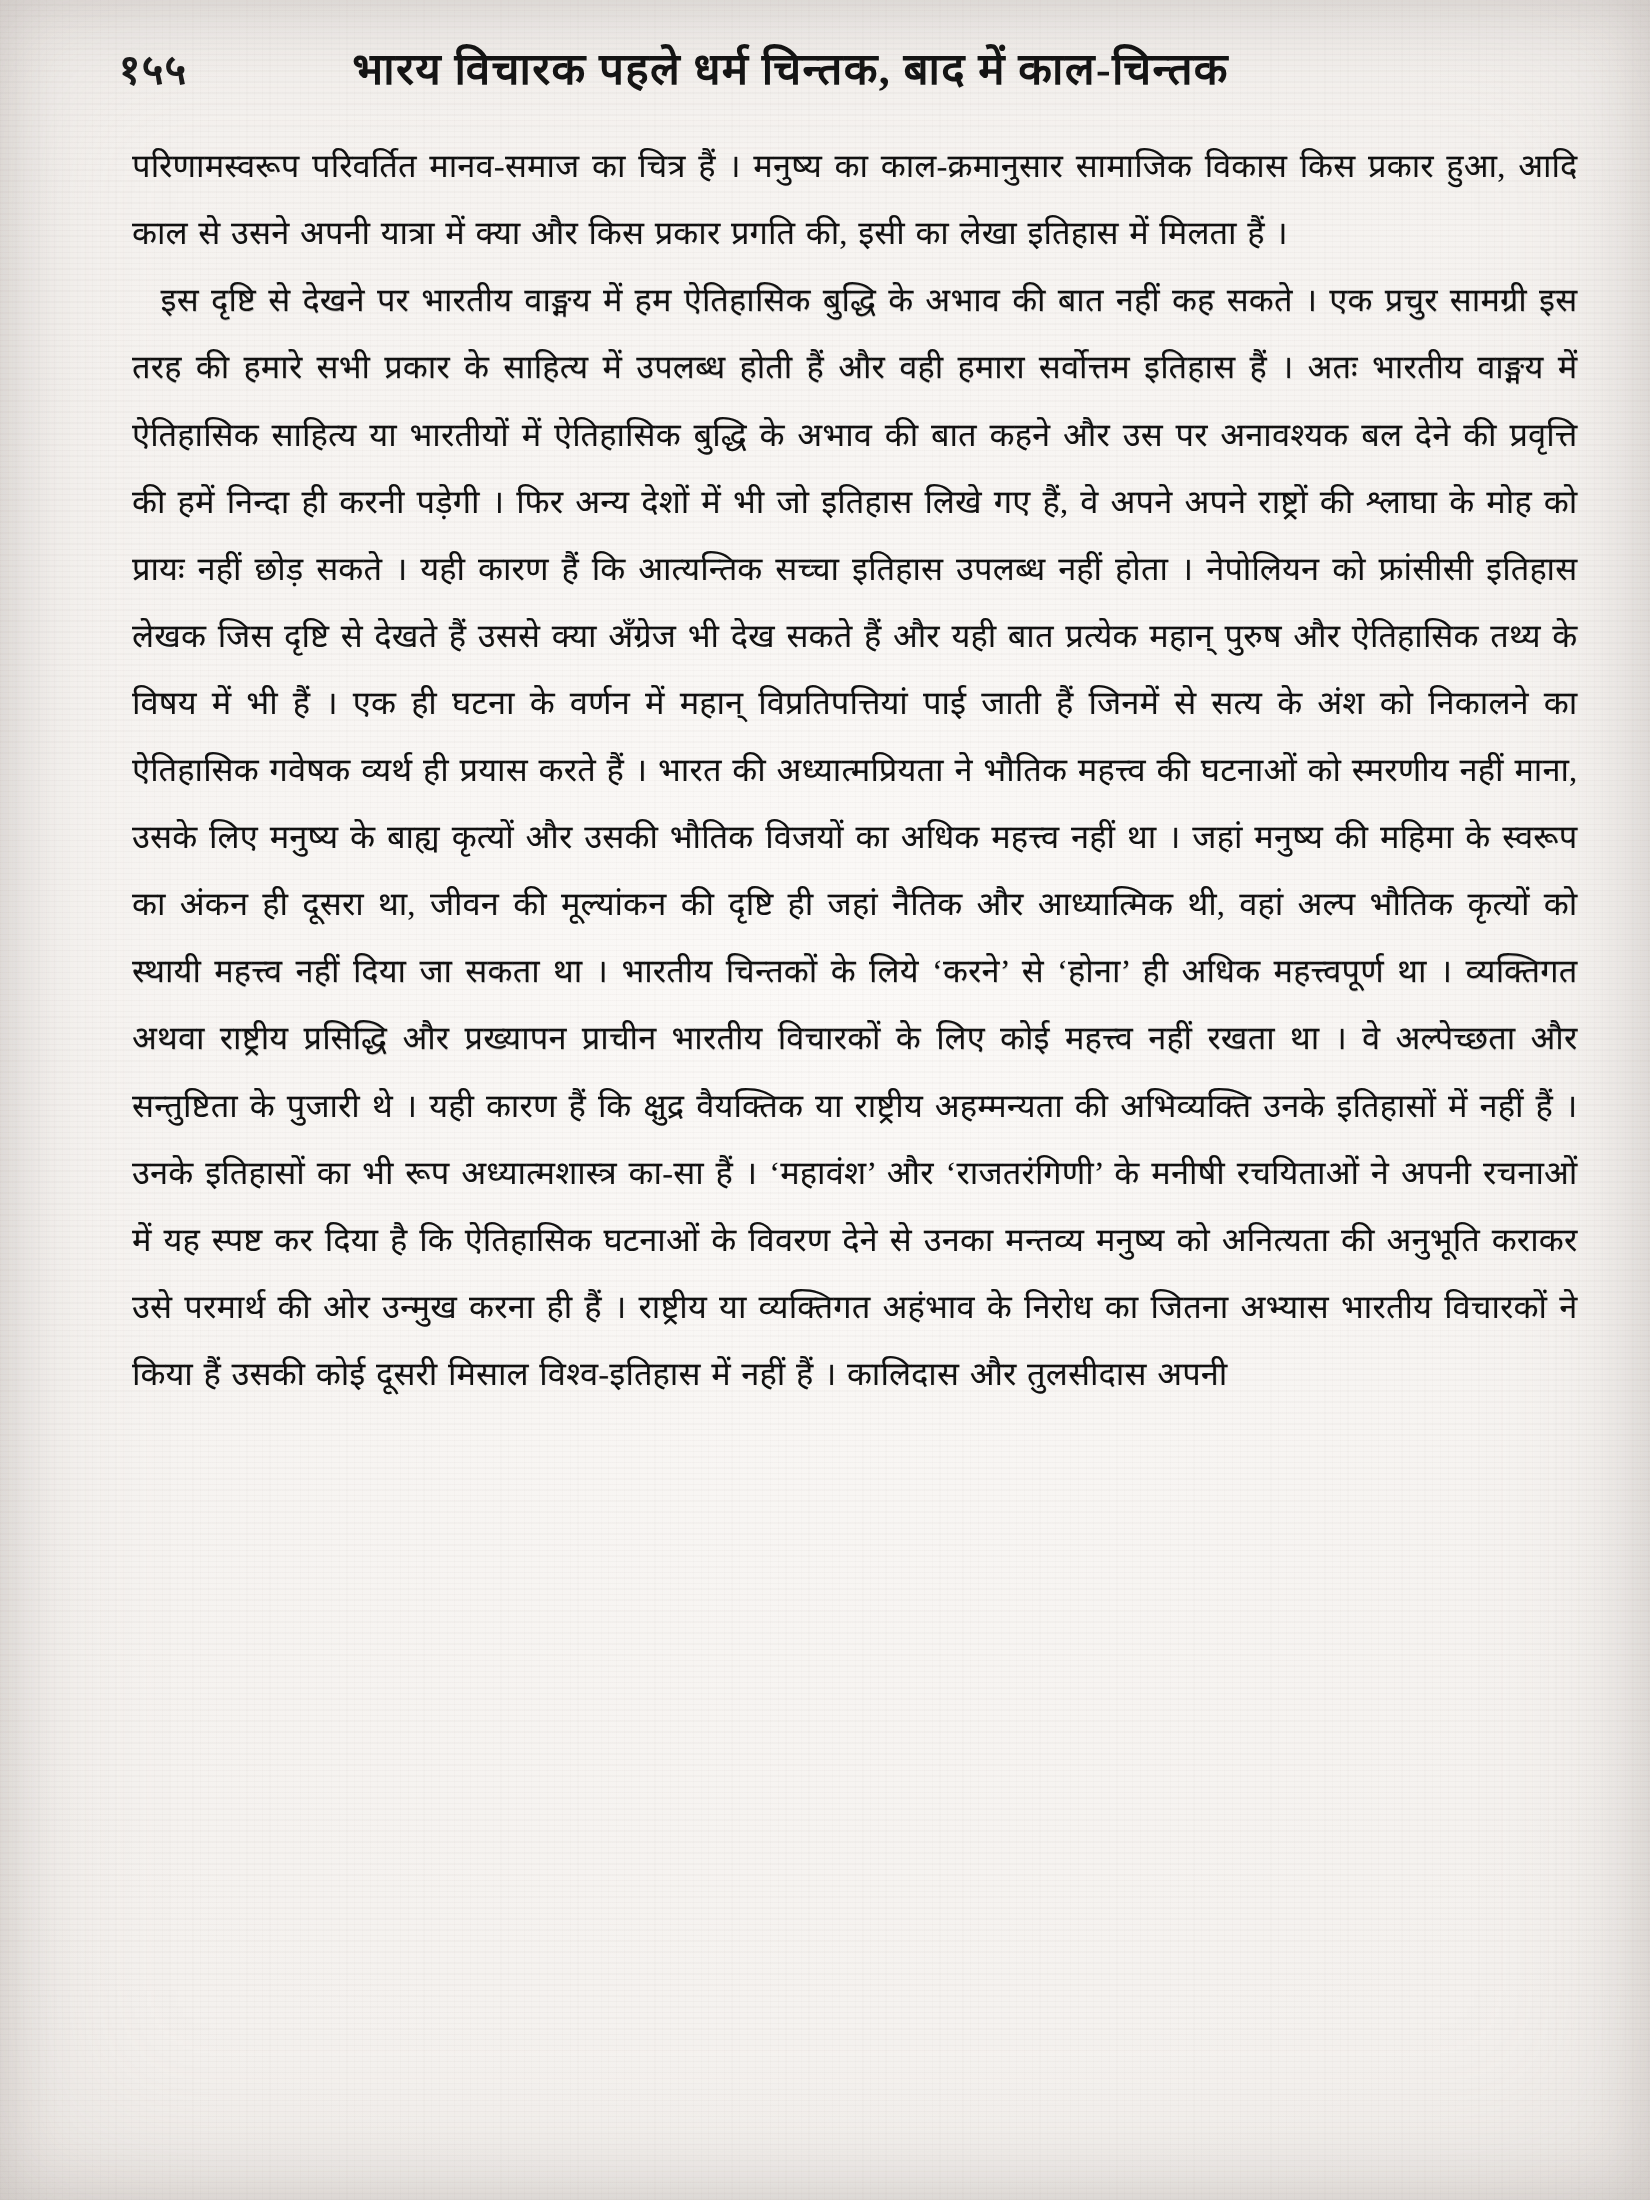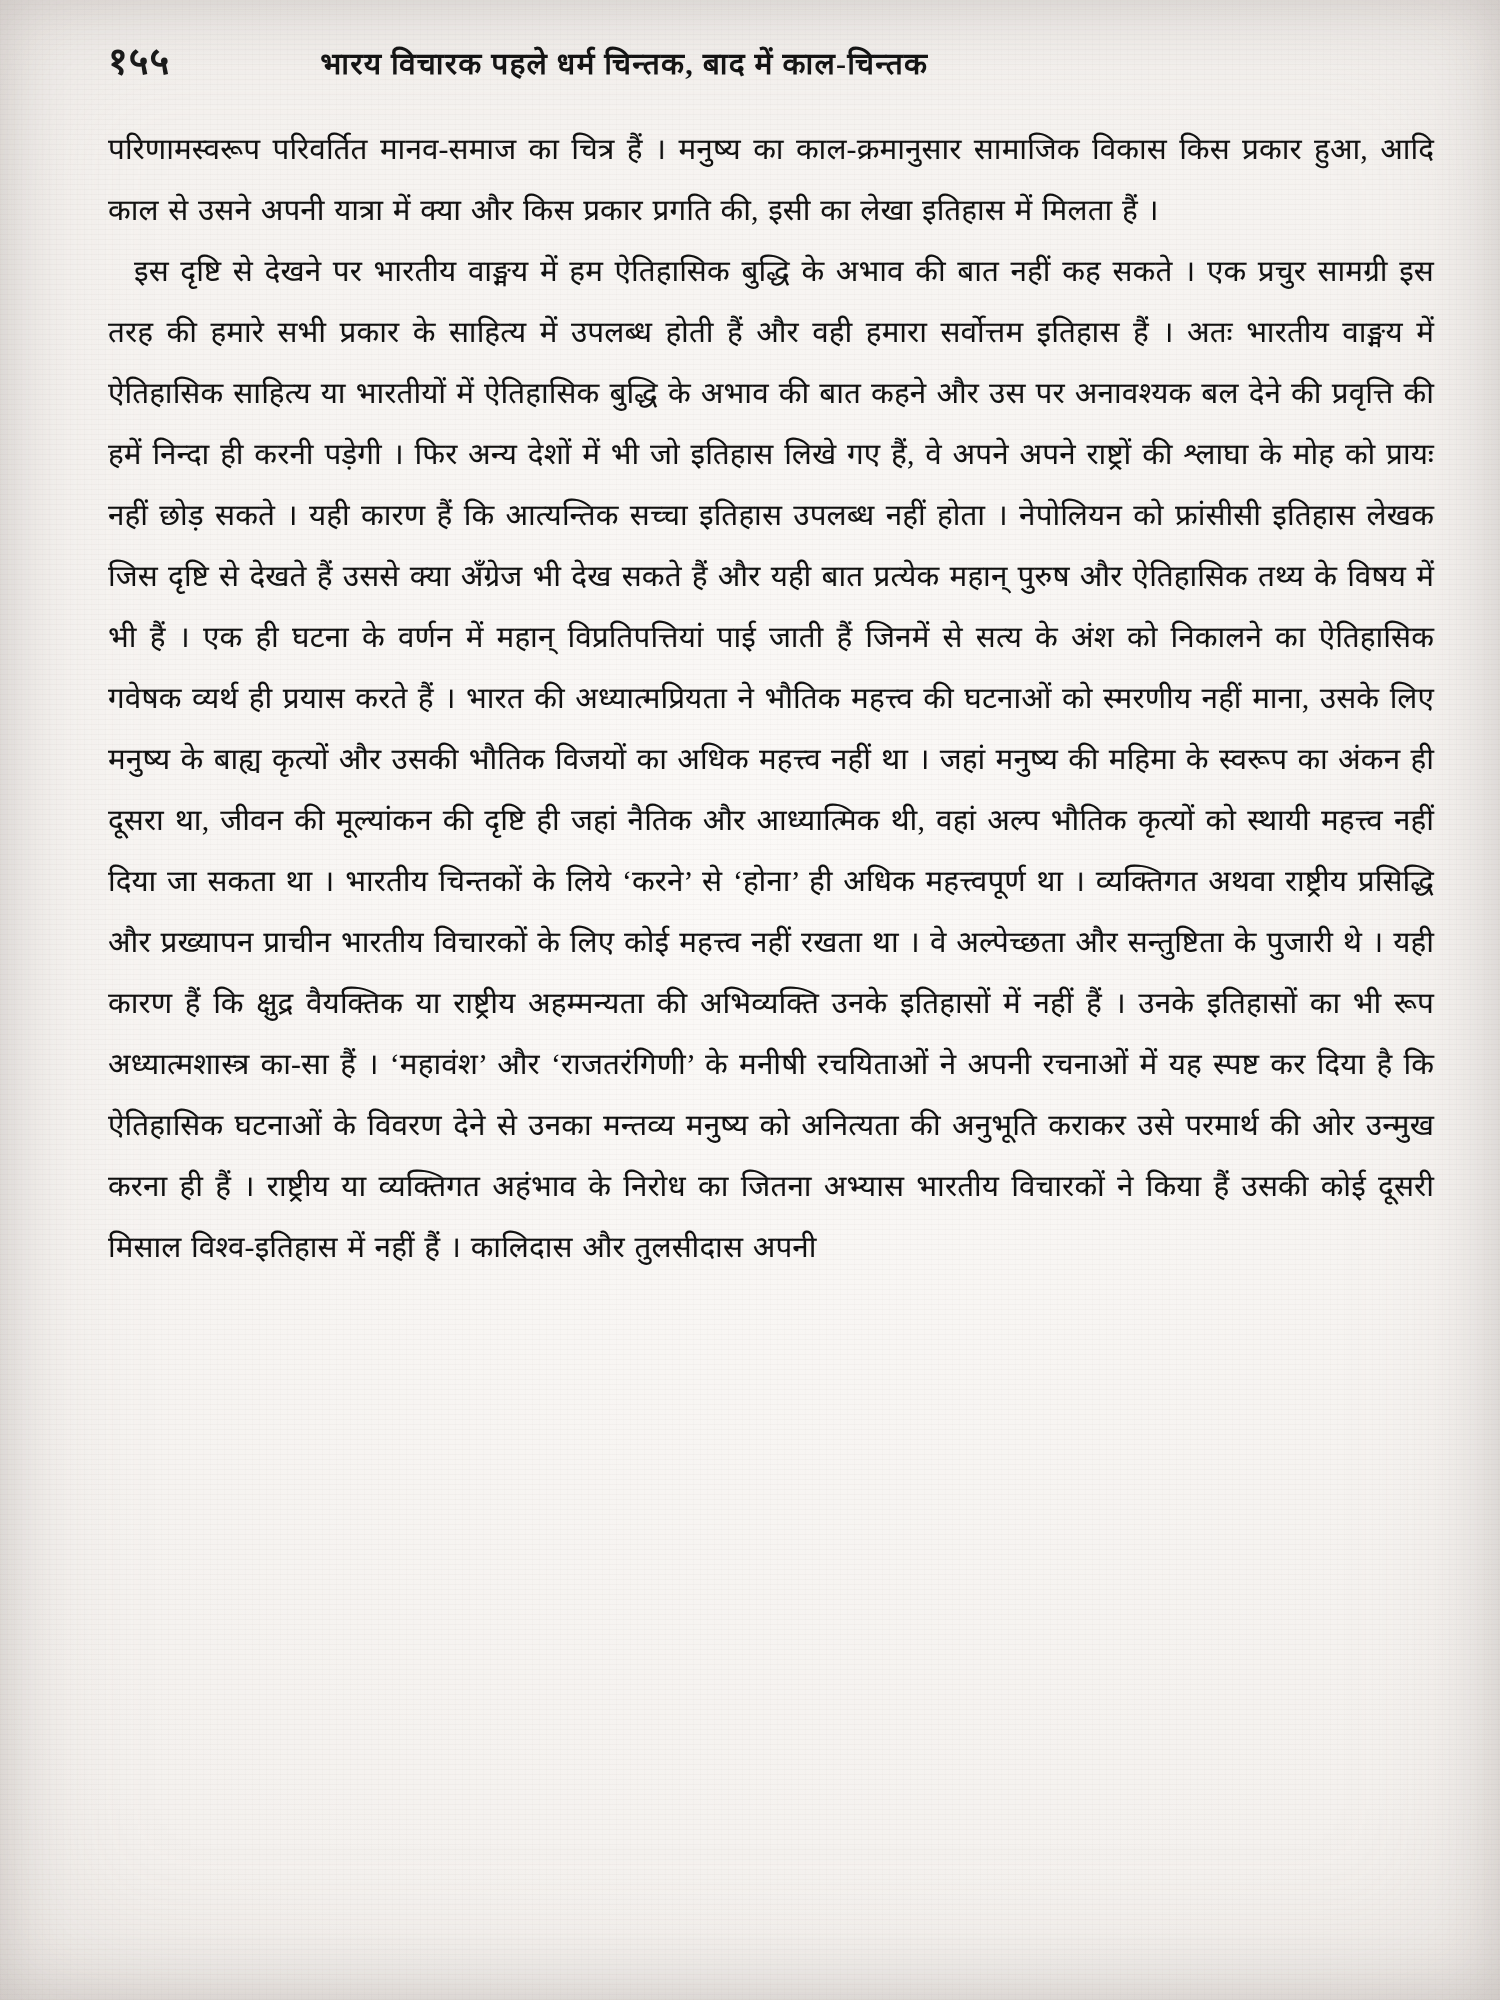--- a/index.html
+++ b/index.html
@@ -63,21 +63,21 @@
     margin-bottom: 34px;
   }
   .folio {
     font-size: 38px;
     font-weight: 700;
     color: #1a1a1a;
     letter-spacing: 1px;
     flex: 0 0 auto;
   }
   .head-title {
-    font-size: 30px;
+    font-size: 40px;
     font-weight: 700;
     color: #141414;
     letter-spacing: 1.2px;
     white-space: nowrap;
   }
 
   
   .body-text {
     font-size: 29.5px;
     line-height: 61px;
@@ -92,20 +92,21 @@
     text-indent: 0;
   }
   .para-indent {
     display: inline-block;
     width: 26px;
   }
 
   
   .body-text {
     text-shadow: 0.35px 0.25px 0 rgba(0,0,0,0.22);
+    margin-left: 12px;
   }
 </style>
 </head>
 <body>
 
 <div class="page">
   <div class="content">
 
     <div class="running-head">
       <span class="folio">१५५</span>

